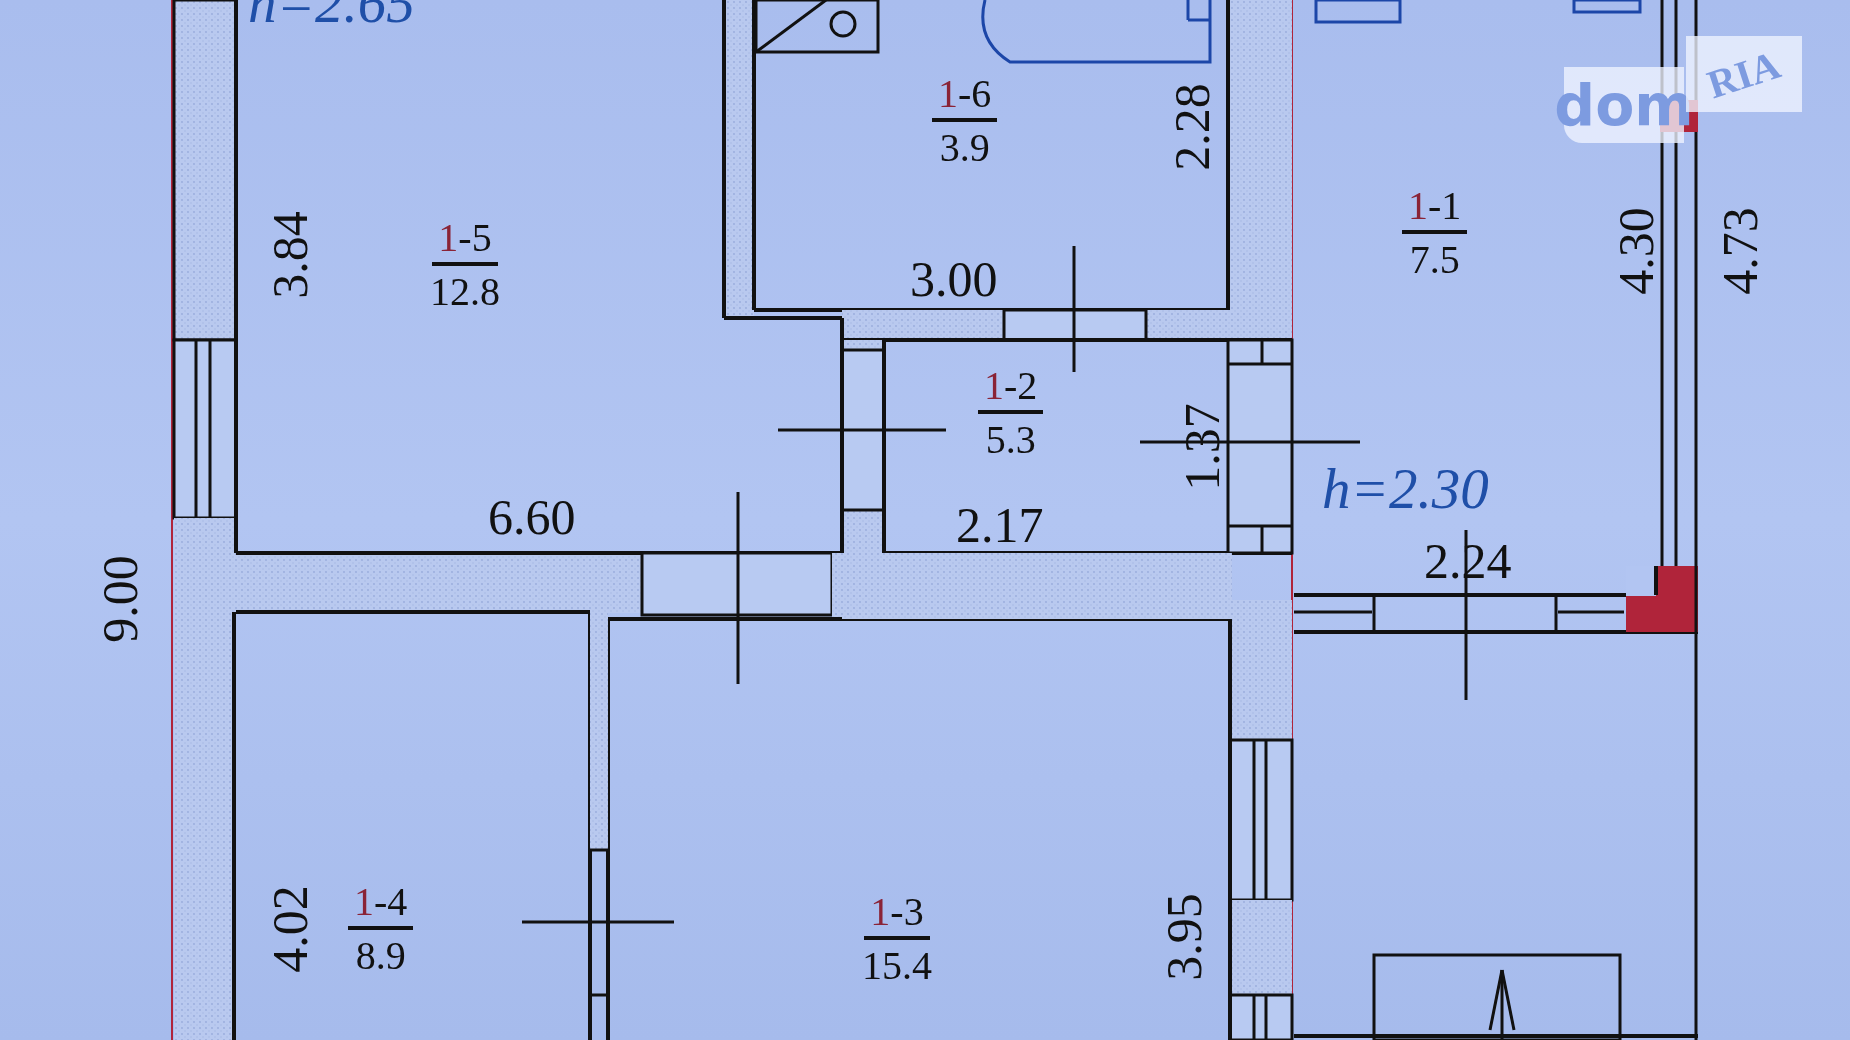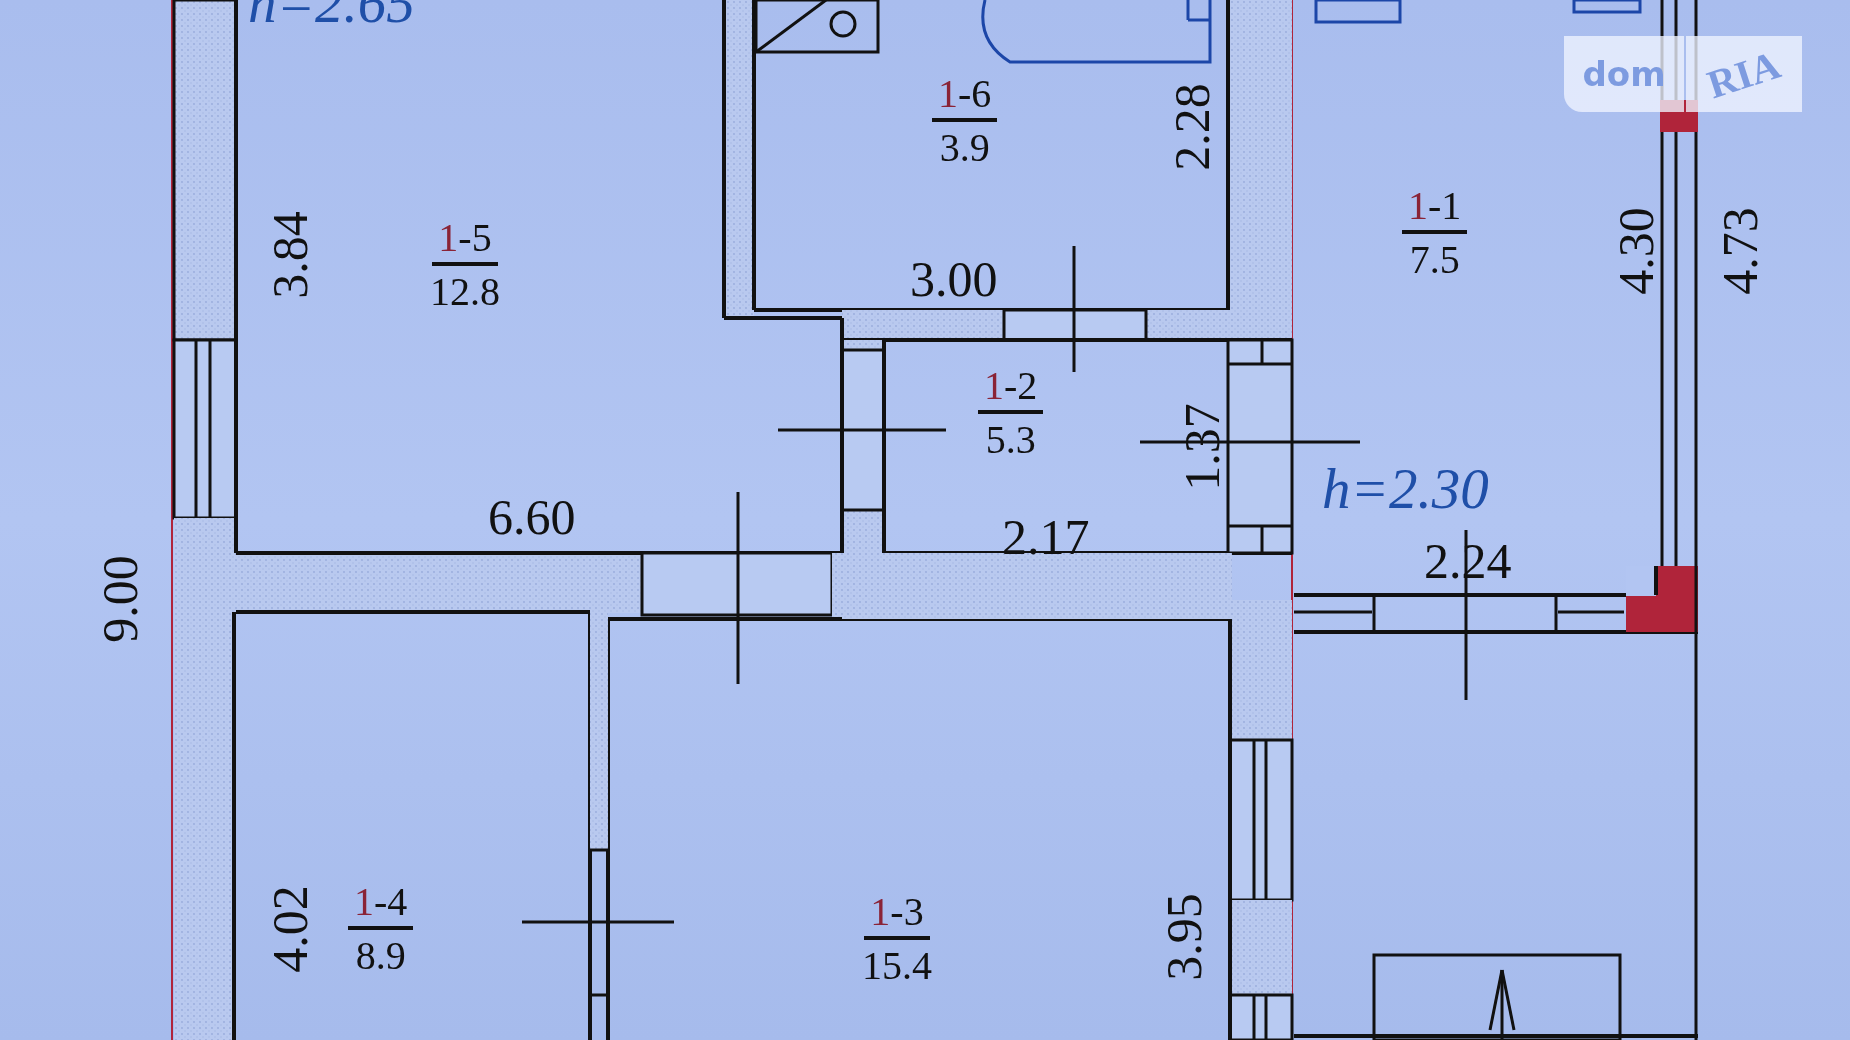--- a/index.html
+++ b/index.html
@@ -13,22 +13,22 @@
     svg.plan { position: absolute; left: 0; top: 0; }
     .lbl { position: absolute; color: #111; font-size: 50px; line-height: 1; white-space: nowrap; }
     .vert { transform: rotate(-90deg); transform-origin: center center; }
     .room { position: absolute; text-align: center; color: #111; font-size: 40px; line-height: 1; }
     .room .num { display: inline-block; padding: 0 6px 4px; border-bottom: 4px solid #111; }
     .room .num .floor { color: #8a2336; }
     .room .area { display: block; margin-top: 6px; }
     .height { position: absolute; color: #1f4fa8; font-style: italic; font-size: 57px; line-height: 1; }
     .wm { position: absolute; left: 1564px; top: 36px; width: 246px; height: 76px; display: flex; }
     .wm .dom { background: rgba(240,244,255,0.78); width: 120px; height: 76px; border-radius: 0 0 0 18px;
-      color: #7d9be0; font-family: "DejaVu Sans", sans-serif; font-size: 34px; font-weight: bold;
-      display: flex; align-items: center; justify-content: center; }
+      color: #7d9be0; font-family: "DejaVu Sans", sans-serif; font-size: 57px; font-weight: bold;
+      display: flex; align-items: center; justify-content: center; margin-top: 31px; }
     .wm .ria { background: rgba(240,244,255,0.78); width: 116px; height: 76px; margin-left: 2px;
       color: #7d9be0; font-family: "Liberation Serif", serif; font-weight: bold; font-size: 40px;
       display: flex; align-items: center; justify-content: center; transform-origin: center; }
     .wm .ria span { display: inline-block; transform: rotate(-18deg); }
   </style>
 </head>
 <body>
 
 <div class="sheet">
 
@@ -163,21 +163,21 @@
     <span class="num"><span class="floor">1</span><span>-4</span></span>
     <span class="area">8.9</span>
   </div>
   <div class="room" style="left:862px; top:892px;">
     <span class="num"><span class="floor">1</span><span>-3</span></span>
     <span class="area">15.4</span>
   </div>
 
   <div class="lbl" style="left:488px; top:492px;">6.60</div>
   <div class="lbl" style="left:910px; top:254px;">3.00</div>
-  <div class="lbl" style="left:1002px; top:500px;margin-top:12px;">2.17</div>
+  <div class="lbl" style="left:956px; top:500px;">2.17</div>
   <div class="lbl" style="left:1424px; top:536px;text-align:center;">2.24</div>
 
   <div class="lbl vert" style="left:246px; top:230px;">3.84</div>
   <div class="lbl vert" style="left:76px; top:574px;">9.00</div>
   <div class="lbl vert" style="left:1148px; top:102px;">2.28</div>
   <div class="lbl vert" style="left:1158px; top:422px;">1.37</div>
   <div class="lbl vert" style="left:1592px; top:226px;">4.30</div>
   <div class="lbl vert" style="left:1696px; top:226px;">4.73</div>
   <div class="lbl vert" style="left:246px; top:904px;">4.02</div>
   <div class="lbl vert" style="left:1140px; top:912px;">3.95</div>

